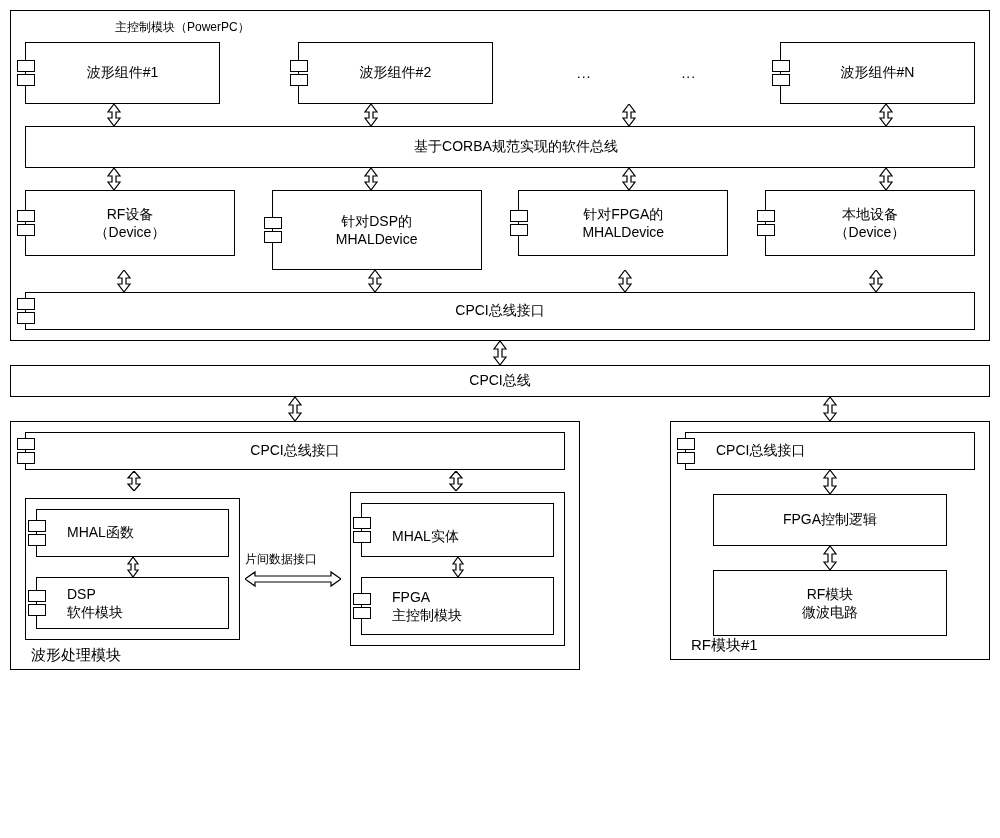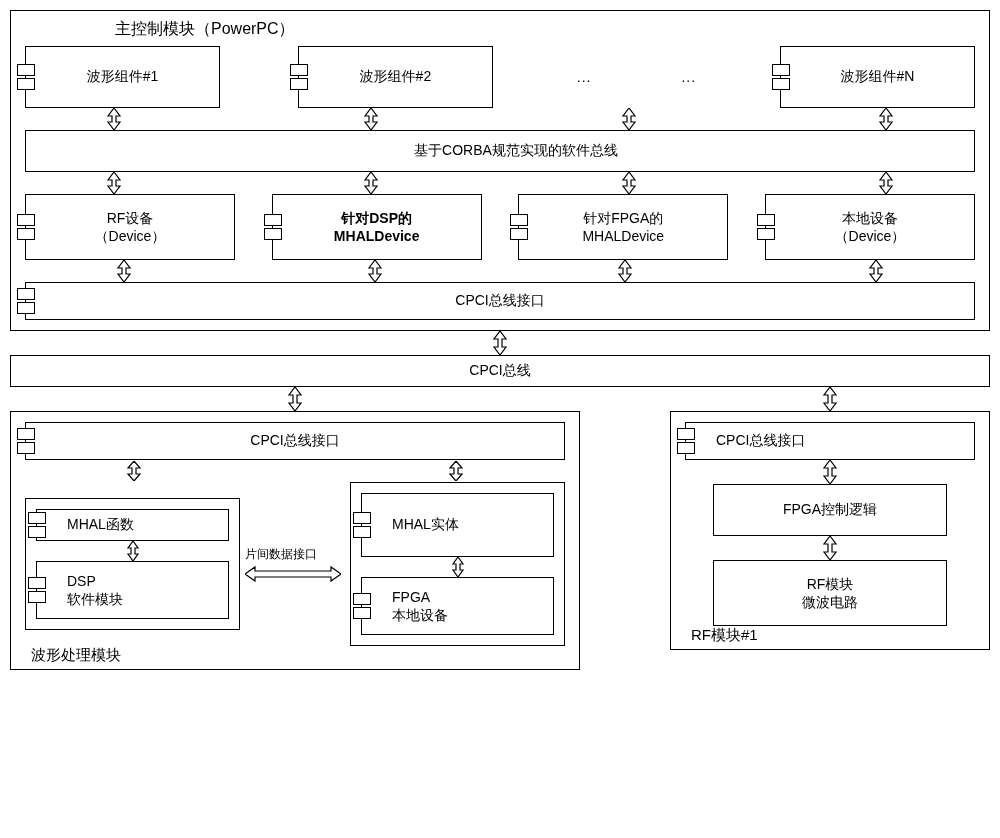--- a/index.html
+++ b/index.html
@@ -44,21 +44,21 @@
   }
   .row { display: flex; justify-content: space-between; align-items: stretch; }
   .dots {
     display: flex;
     align-items: center;
     padding: 0 6px;
     font-size: 14px;
     letter-spacing: 1px;
   }
   .title-label {
-    font-size: 16px;
+    font-size: 12px;
     margin: 2px 0 6px 90px;
   }
   .bottom-label {
     font-size: 15px;
     margin-top: 0;
     margin-left: 6px;
   }
   
   .arrow-v {
     display: flex;
@@ -148,21 +148,21 @@
         </svg>
       </div>
   </div>
 
   <div class="row">
     <div class="component-box multiline" style="width:210px; height:66px;">
       <div class="lollipop"></div>
       <span>RF设备
 （Device）</span>
     </div>
-    <div class="component-box multiline" style="width:210px; height:66px;font-weight:bold;">
+    <div class="component-box multiline" style="width:210px; height:80px;">
       <div class="lollipop"></div>
       <span>针对DSP的
 MHALDevice</span>
     </div>
     <div class="component-box multiline" style="width:210px; height:66px;">
       <div class="lollipop"></div>
       <span>针对FPGA的
 MHALDevice</span>
     </div>
     <div class="component-box multiline" style="width:210px; height:66px;">
@@ -245,59 +245,59 @@
       <div class="arrow-v">
           <svg width="18" height="20">
             <polygon points="9,0 15,7 11,7 11,13 15,13 9,20 3,13 7,13 7,7 3,7" fill="#fff" stroke="#000" stroke-width="1.2"></polygon>
           </svg>
         </div>
     </div>
 
     <div class="row" style="align-items:center;">
 
       <div class="module-box" style="width:215px; padding:10px;">
-        <div class="component-box" style="height:32px; justify-content:flex-start; padding-left:30px;">
+        <div class="component-box" style="height:48px; justify-content:flex-start; padding-left:30px;">
           <div class="lollipop"></div>
           <span>MHAL函数</span>
         </div>
         <div class="arrow-v" style="height:20px;">
             <svg width="16" height="20">
               <polygon points="8,0 13,7 10,7 10,13 13,13 8,20 3,13 6,13 6,7 3,7" fill="#fff" stroke="#000" stroke-width="1.2"></polygon>
             </svg>
           </div>
-        <div class="component-box multiline" style="height:58px; justify-content:flex-start; padding-left:30px; text-align:left;">
+        <div class="component-box multiline" style="height:52px; justify-content:flex-start; padding-left:30px; text-align:left;">
           <div class="lollipop"></div>
           <span>DSP
 软件模块</span>
         </div>
       </div>
 
       <div class="flex-col" style="align-items:flex-start; width:100px;">
         <div style="font-size:12px; margin-bottom:2px;">片间数据接口</div>
         <div class="arrow-h">
           <svg width="96" height="18">
               <polygon points="0,9 10,2 10,6 86,6 86,2 96,9 86,16 86,12 10,12 10,16" fill="#fff" stroke="#000" stroke-width="1.2"></polygon>
             </svg>
         </div>
       </div>
 
       <div class="module-box" style="width:215px; padding:10px;">
-        <div class="component-box" style="height:64px; justify-content:flex-start; padding-left:30px;">
+        <div class="component-box" style="height:54px; justify-content:flex-start; padding-left:30px;align-items:flex-end;">
           <div class="lollipop"></div>
           <span>MHAL实体</span>
         </div>
         <div class="arrow-v" style="height:20px;">
             <svg width="16" height="20">
               <polygon points="8,0 13,7 10,7 10,13 13,13 8,20 3,13 6,13 6,7 3,7" fill="#fff" stroke="#000" stroke-width="1.2"></polygon>
             </svg>
           </div>
         <div class="component-box multiline" style="height:58px; justify-content:flex-start; padding-left:30px; text-align:left;">
           <div class="lollipop"></div>
           <span>FPGA
-本地设备</span>
+主控制模块</span>
         </div>
       </div>
     </div>
 
     <div class="bottom-label">波形处理模块</div>
   </div>
 
   <div class="module-box" style="width:320px; padding:10px 14px 4px 14px; margin-left:auto;">
     <div class="component-box" style="height:38px; justify-content:flex-start; padding-left:30px;">
       <div class="lollipop"></div>

